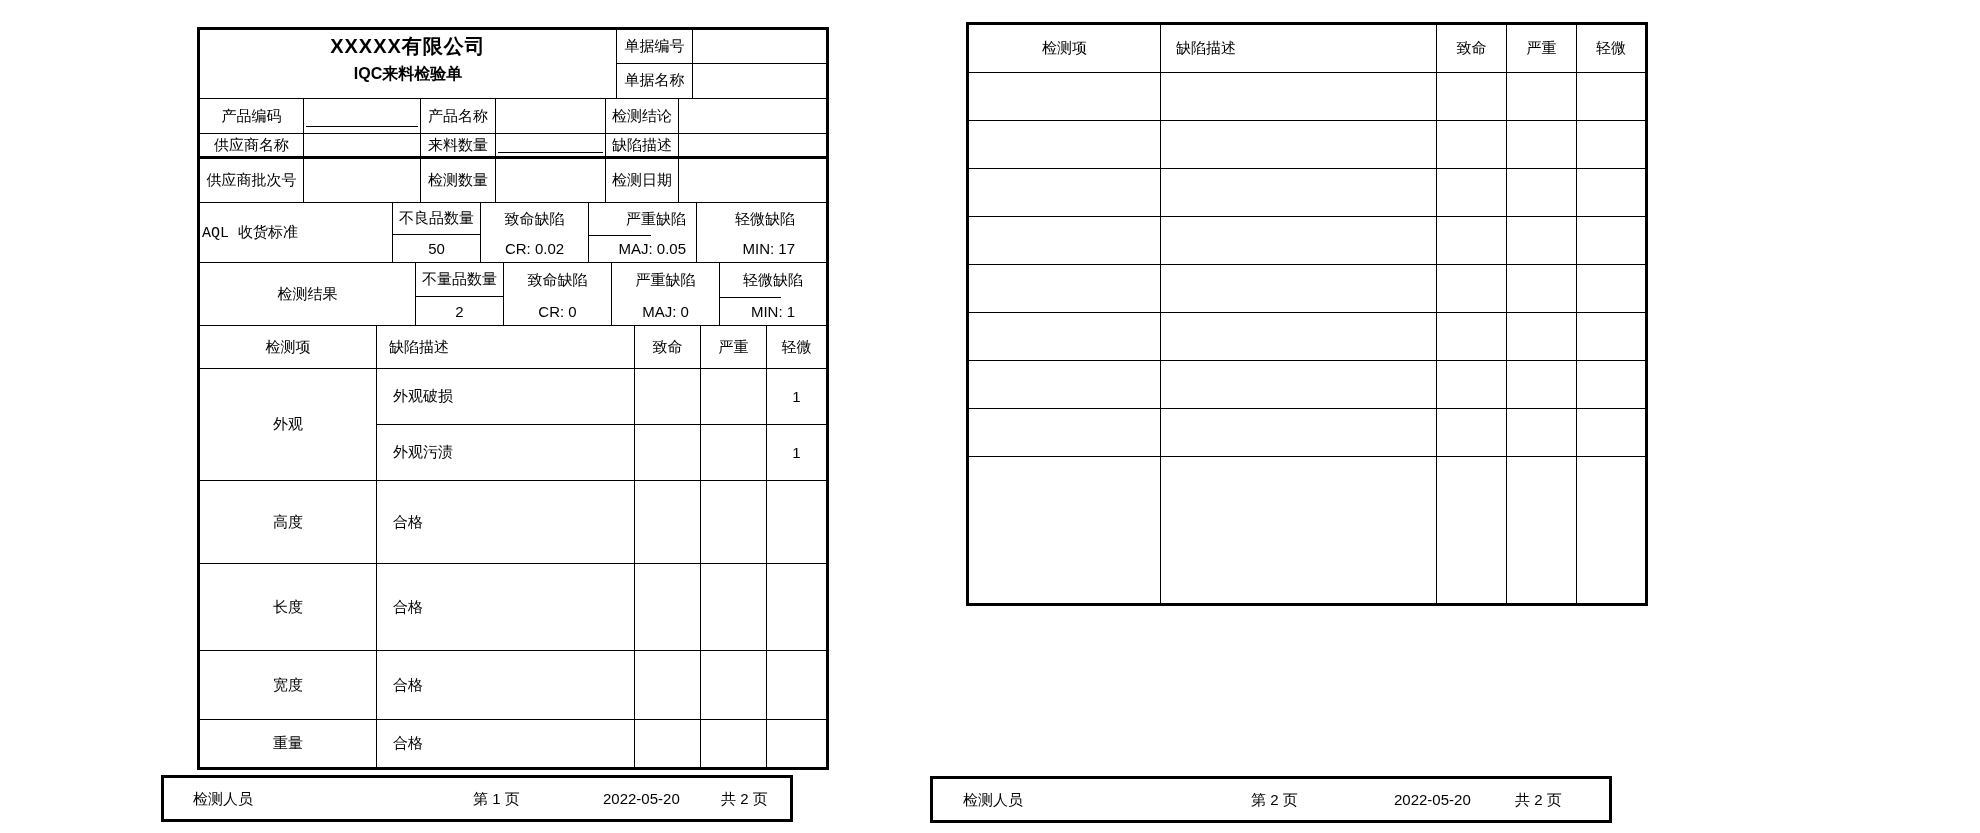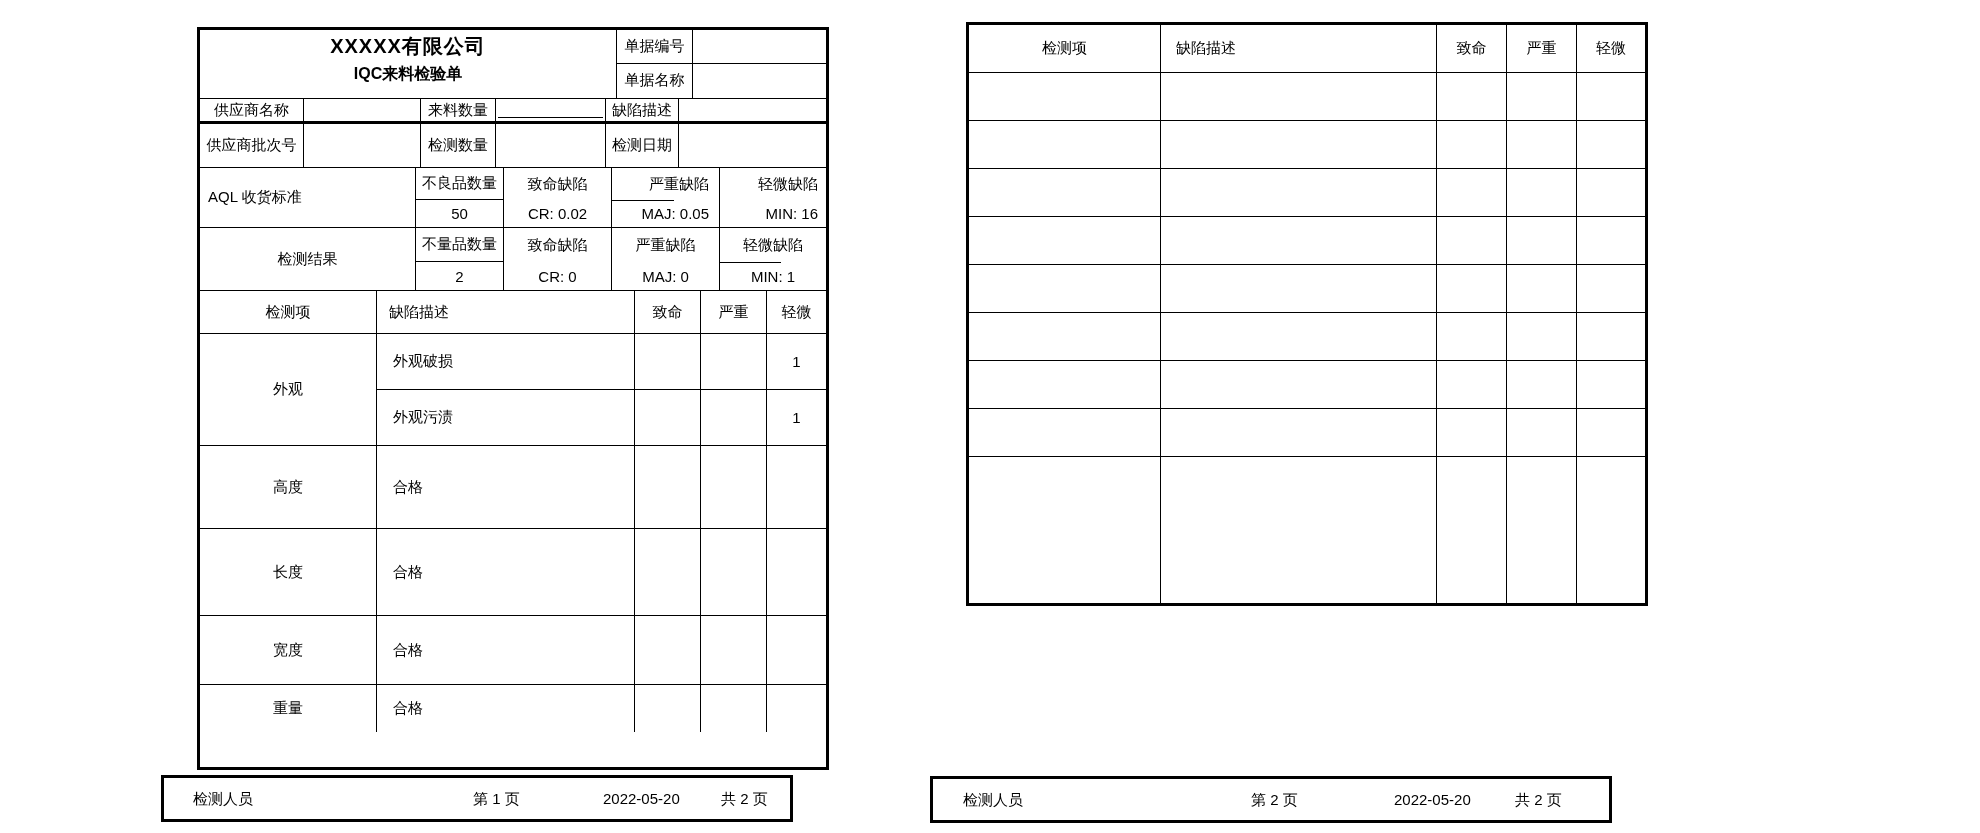--- a/index.html
+++ b/index.html
@@ -65,56 +65,64 @@
           <div class="c" style="width:76px;">单据编号</div>
           <div class="c nr" style="flex:1;"></div>
         </div>
         <div class="mini-row last">
           <div class="c" style="width:76px;">单据名称</div>
           <div class="c nr" style="flex:1;"></div>
         </div>
       </div>
     </div>
 
+    <div class="row" style="height:35px;">
+      <div class="c" style="width:104px;">产品编码</div>
+      <div class="c fill-line" style="width:117px;"></div>
+      <div class="c" style="width:75px;">产品名称</div>
+      <div class="c" style="width:110px;"></div>
+      <div class="c" style="width:73px;">检测结论</div>
+      <div class="c nr" style="width:147px;"></div>
+    </div>
 
     <div class="row thick" style="height:25px;">
       <div class="c" style="width:104px;">供应商名称</div>
       <div class="c" style="width:117px;"></div>
       <div class="c" style="width:75px;">来料数量</div>
       <div class="c fill-line lowline" style="width:110px;"></div>
       <div class="c" style="width:73px;">缺陷描述</div>
       <div class="c nr" style="width:147px;"></div>
     </div>
 
     <div class="row" style="height:44px;">
       <div class="c" style="width:104px;">供应商批次号</div>
       <div class="c" style="width:117px;"></div>
       <div class="c" style="width:75px;">检测数量</div>
       <div class="c" style="width:110px;"></div>
       <div class="c" style="width:73px;">检测日期</div>
       <div class="c nr" style="width:147px;"></div>
     </div>
 
     <div class="row" style="height:60px;">
-      <div class="c left" style="width:216px;padding-left:8px;">AQL 收货标准</div>
+      <div class="c left" style="width:193px;padding-left:2px;font-family:Liberation Mono, monospace;">AQL 收货标准</div>
       <div class="acol" style="width:88px;">
         <div class="ahead underlined" style="height:32px;">不良品数量</div>
         <div class="aval" style="height:27px;">50</div>
       </div>
       <div class="acol" style="width:108px;">
         <div class="ahead" style="height:32px;">致命缺陷</div>
         <div class="aval" style="height:27px;">CR: 0.02</div>
       </div>
       <div class="acol" style="width:108px;">
         <div class="ahead part" style="height:32px;justify-content:flex-end;padding-right:10px;">严重缺陷</div>
         <div class="aval" style="height:27px;justify-content:flex-end;padding-right:10px;">MAJ: 0.05</div>
       </div>
       <div class="acol nr" style="width:106px;">
         <div class="ahead" style="height:32px;justify-content:flex-end;padding-right:8px;">轻微缺陷</div>
-        <div class="aval" style="height:27px;justify-content:flex-end;padding-right:8px;">MIN: 16</div>
+        <div class="aval" style="height:27px;justify-content:flex-end;padding-right:8px;">MIN: 17</div>
       </div>
     </div>
 
     <div class="row" style="height:63px;">
       <div class="c" style="width:216px;">检测结果</div>
       <div class="acol" style="width:88px;">
         <div class="ahead underlined" style="height:34px;">不量品数量</div>
         <div class="aval" style="height:28px;">2</div>
       </div>
       <div class="acol" style="width:108px;">

